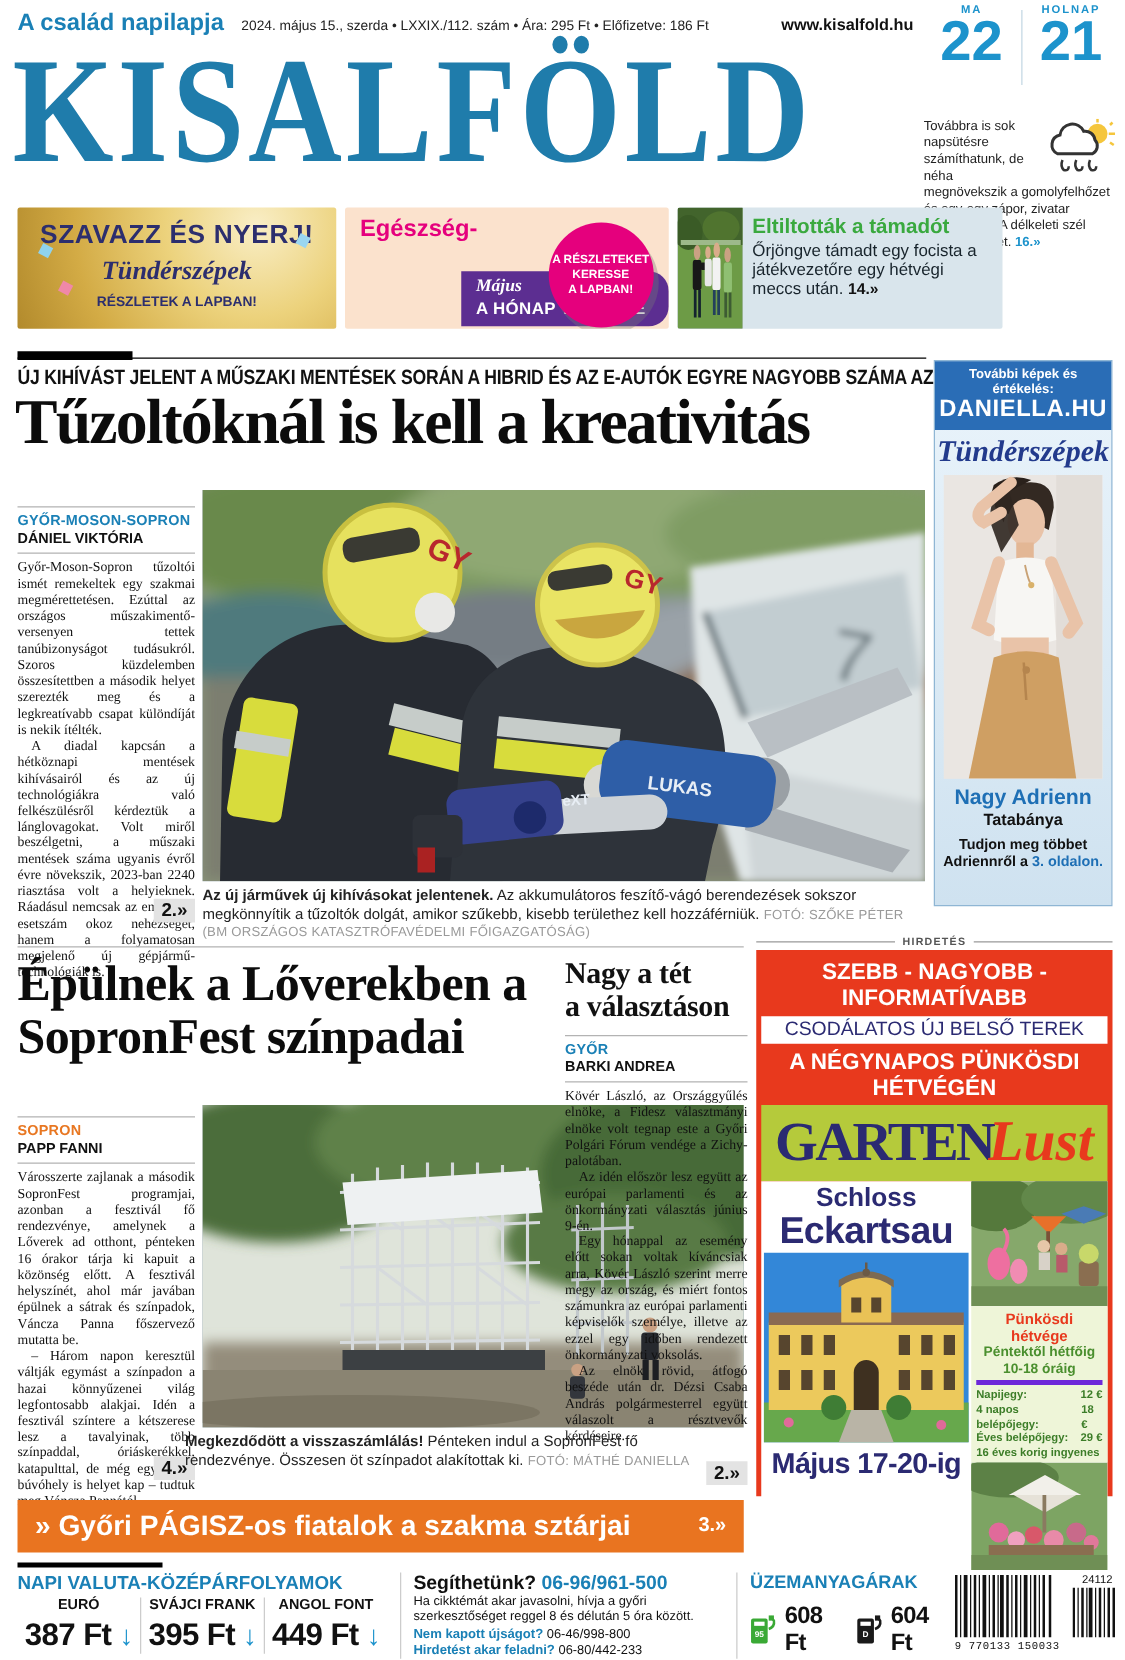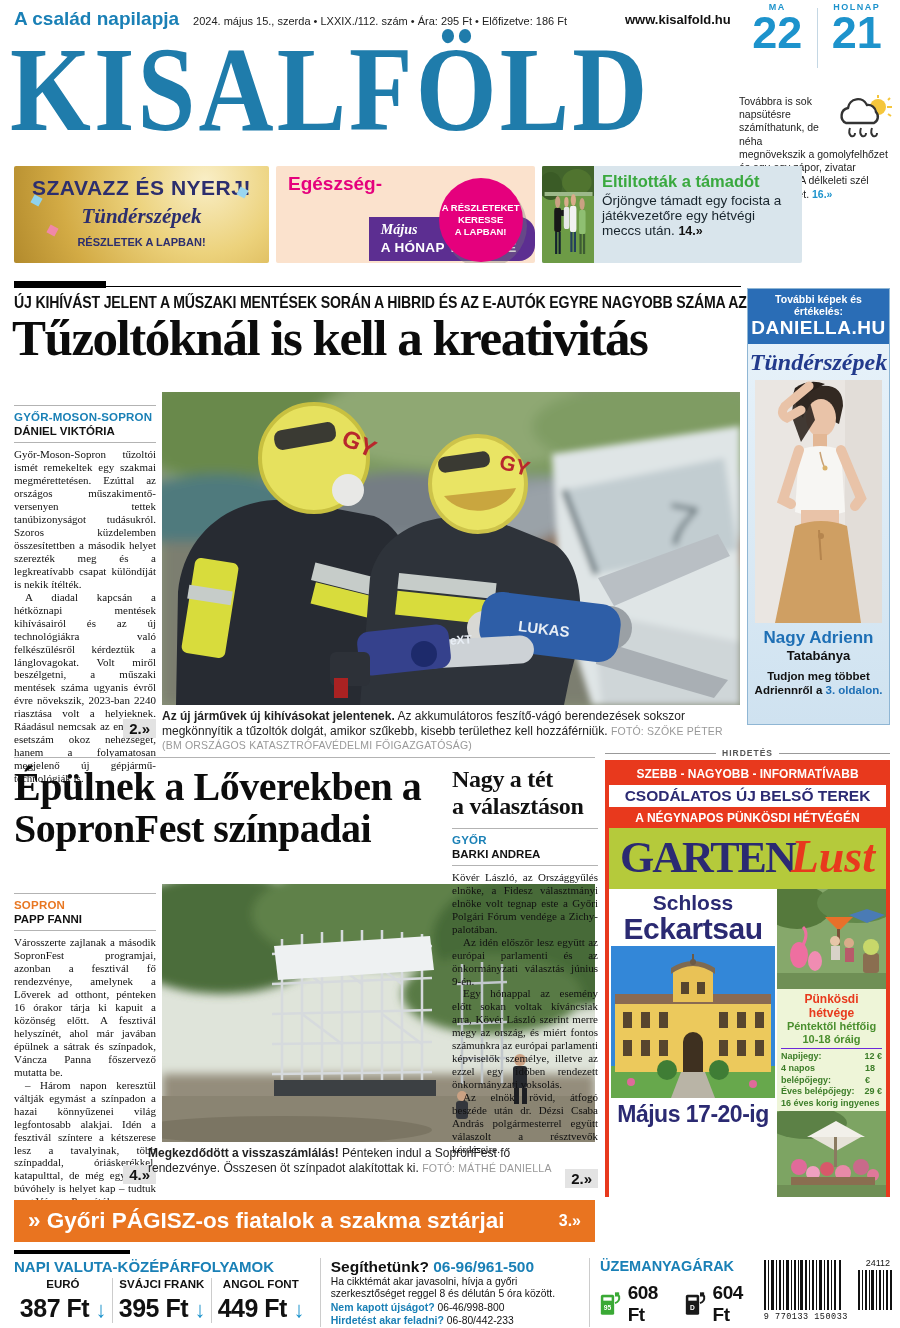--- a/index.html
+++ b/index.html
@@ -99,35 +99,35 @@
   .cap2{left:148px;top:1146px;width:433px;}
   .midcol{left:452px;top:766px;width:146px;height:424px;}
   .midcol .hl{font:bold 24px "Liberation Serif",serif;line-height:1.12;letter-spacing:-.3px;margin-bottom:8px;}
 
   
   .hirdetes{left:605px;top:748px;width:285px;display:flex;align-items:center;gap:6px;
       font-size:8.5px;font-weight:bold;color:#555;letter-spacing:1px;}
   .hirdetes:before,.hirdetes:after{content:"";flex:1;border-top:1px solid #999;}
   .garten{left:605px;top:760px;width:285px;height:437px;background:#e8391d;box-sizing:border-box;
       padding:4px;display:flex;flex-direction:column;}
-  .garten .w{color:#fff;text-align:center;font-weight:bold;font-size:12px;padding:3px 0;}
-  .garten .bw{background:#fff;color:#2b2a72;text-align:center;font-weight:bold;font-size:15.5px;padding:2px 0;margin:1px 0;}
+  .garten .w{color:#fff;text-align:center;font-weight:bold;font-size:18px;padding:3px 0;}
+  .garten .bw{background:#fff;color:#2b2a72;text-align:center;font-weight:normal;font-size:15.5px;padding:2px 0;margin:1px 0;}
   .garten .logo{background:#b5ca3b;text-align:center;padding:2px 0 6px;line-height:1;}
   .garten .logo .a{font:bold 44px "Liberation Serif",serif;color:#2b2a72;letter-spacing:-2px;}
   .garten .logo .b{font:italic bold 46px "Liberation Serif",serif;color:#e8391d;margin-left:-4px;}
   .garten .mid{background:#fff;flex:1;display:flex;}
   .garten .mleft{width:168px;text-align:center;}
   .garten .schloss1{font-size:21px;font-weight:bold;color:#2b2a72;margin-top:2px;}
   .garten .schloss2{font-size:30px;font-weight:bold;color:#2b2a72;letter-spacing:-.5px;line-height:.95;}
   .garten .date{font-size:23px;font-weight:bold;color:#2b2a72;letter-spacing:-.5px;margin-top:3px;}
   .garten .mright{flex:1;display:flex;flex-direction:column;}
   .garten .info{background:#eef5d8;padding:3px 4px;font-family:"Liberation Sans",sans-serif;}
   .garten .wt{color:#e8391d;font-weight:bold;font-size:12px;text-align:center;}
   .garten .ws{color:#4a8f2e;font-weight:bold;font-size:11px;text-align:center;line-height:1.15;}
-  .garten .prices{border-top:1px solid #6d28d9;margin-top:3px;padding-top:2px;}
+  .garten .prices{border-top:4px solid #6d28d9;margin-top:3px;padding-top:2px;}
   .garten .pr{display:flex;justify-content:space-between;font-size:9px;font-weight:bold;color:#3c7d28;line-height:1.3;}
   .garten .free{font-size:9px;font-weight:bold;color:#3c7d28;}
   .garten .url{text-align:center;color:#fff;padding:4px 0 2px;line-height:1;}
   .garten .url .ua{font-size:36px;font-weight:bold;letter-spacing:-1px;}
   .garten .url .ub{font-size:24px;font-weight:bold;}
 
   
   .strip{left:14px;top:1200px;width:581px;height:42px;background:#e97420;color:#fff;
       display:flex;align-items:center;box-sizing:border-box;padding:0 14px;}
   .strip .t{font-size:22.5px;font-weight:bold;flex:1;}

